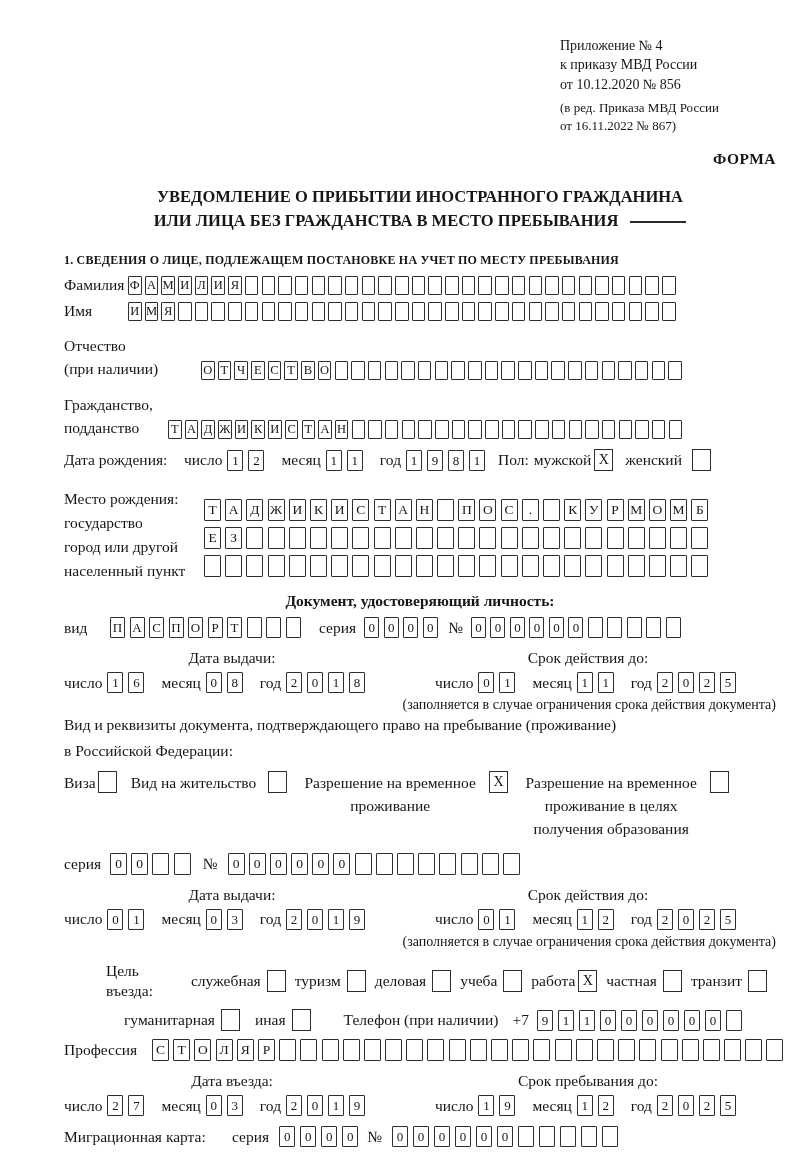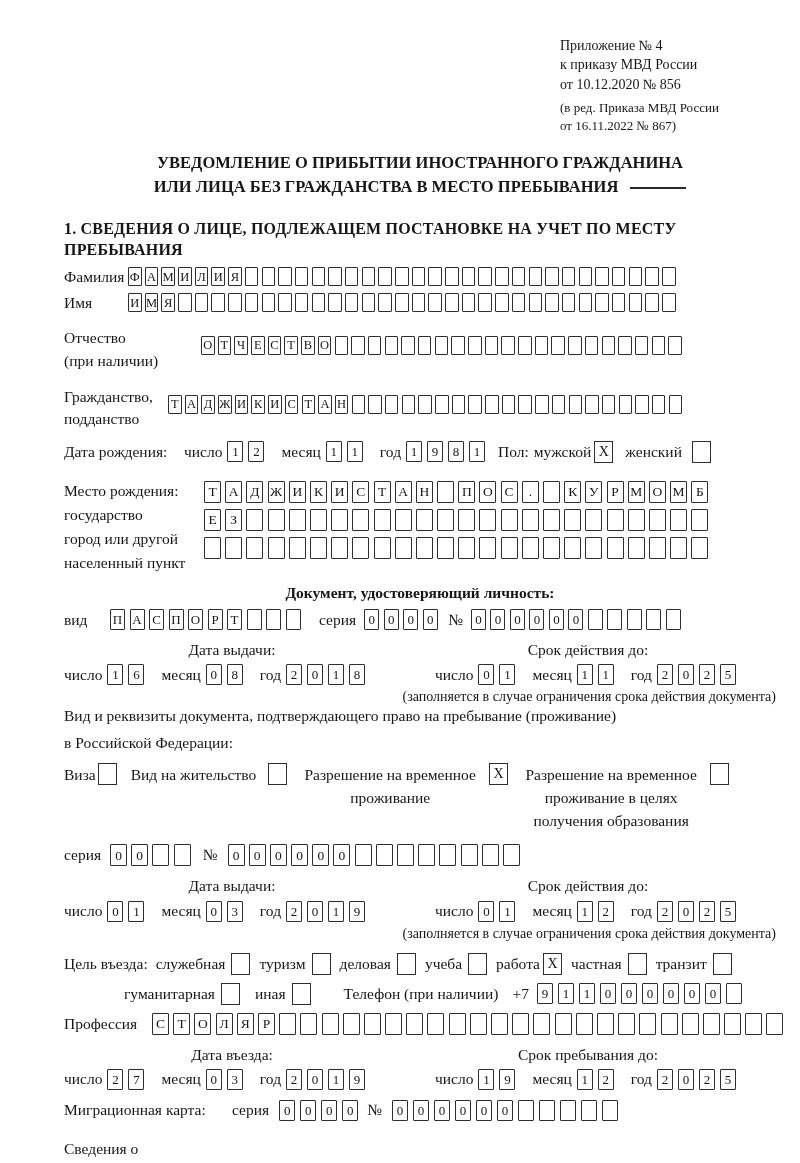--- a/index.html
+++ b/index.html
@@ -10,23 +10,23 @@
     color:#161616; font-size:15.5px; line-height:1.3;
     padding:36px 24px 14px 64px; position:relative; overflow:hidden;
   }
   
   .appendix { margin-left:496px; width:216px; font-size:14px; line-height:1.38; }
   .appendix .edition { margin-top:5px; font-size:13px; line-height:1.4; }
   .forma { text-align:right; font-weight:bold; font-size:15.5px; margin-top:14px; letter-spacing:.5px; }
   
   .title { text-align:center; font-weight:bold; font-size:16.5px; margin-top:16px; line-height:1.45; }
   .title-underline { display:inline-block; width:56px; border-bottom:2px solid #2a2a2a; margin-left:12px; transform:translateY(-3px); }
-  .section-heading { font-weight:bold; font-size:16px; margin-top:20px; letter-spacing:.2px; }
+  .section-heading { font-weight:bold; font-size:12px; margin-top:20px; letter-spacing:.2px; }
   
-  .row { display:flex; align-items:center; margin-top:6px; }
+  .row { display:flex; align-items:flex-end; margin-top:6px; }
   .lbl { flex:none; }
   .lbl-2l { line-height:1.45;margin-top:8px; }
   
   .cells { display:inline-flex; flex-wrap:nowrap; }
   .cell {
     flex:none; width:13.5px; height:19px; border:1.6px solid #2e2e2e; border-radius:1px;
     margin-right:3.2px; display:inline-flex; align-items:center; justify-content:center;
     font-size:12.5px; line-height:1;
   }
   .cells.big .cell { width:17px; height:22px; margin-right:4.2px; font-size:13.5px; }
@@ -48,37 +48,38 @@
   .date-line { display:flex; align-items:center; }
   .date-line .t { margin-right:5px; }
   .date-line .gap { width:12px; }
   .note-right { text-align:right; font-size:14px; margin-top:3px; }
   .center-bold { text-align:center; font-weight:bold; margin-top:8px; }
   .opt-row { display:flex; align-items:flex-start; margin-top:10px; }
   .opt { display:flex; align-items:flex-start; }
   .opt .opt-label { line-height:1.5; }
   .opt .w170 { max-width:178px; text-align:center; }
   .inline-gap { width:14px; flex:none; }
-  .purposes { display:flex; align-items:center; flex-wrap:nowrap; }
+  .purposes { display:flex; align-items:center; flex-wrap:nowrap;margin-left:42px; }
   .purposes .pair { margin-right:9px; }
 </style>
 </head>
 <body>
 
 <div class="page">
 
   <div class="appendix">
     <div>Приложение № 4</div>
     <div>к приказу МВД России</div>
     <div>от 10.12.2020 № 856</div>
     <div class="edition">
       <div>(в ред. Приказа МВД России</div>
       <div>от 16.11.2022 № 867)</div>
     </div>
   </div>
+  <div class="forma">ФОРМА</div>
 
   <div class="title">
     <div>УВЕДОМЛЕНИЕ О ПРИБЫТИИ ИНОСТРАННОГО ГРАЖДАНИНА</div>
     <div>
       <span>ИЛИ ЛИЦА БЕЗ ГРАЖДАНСТВА В МЕСТО ПРЕБЫВАНИЯ</span><span class="title-underline"></span>
     </div>
   </div>
 
   <div class="section-heading">1. СВЕДЕНИЯ О ЛИЦЕ, ПОДЛЕЖАЩЕМ ПОСТАНОВКЕ НА УЧЕТ ПО МЕСТУ ПРЕБЫВАНИЯ</div>
 

